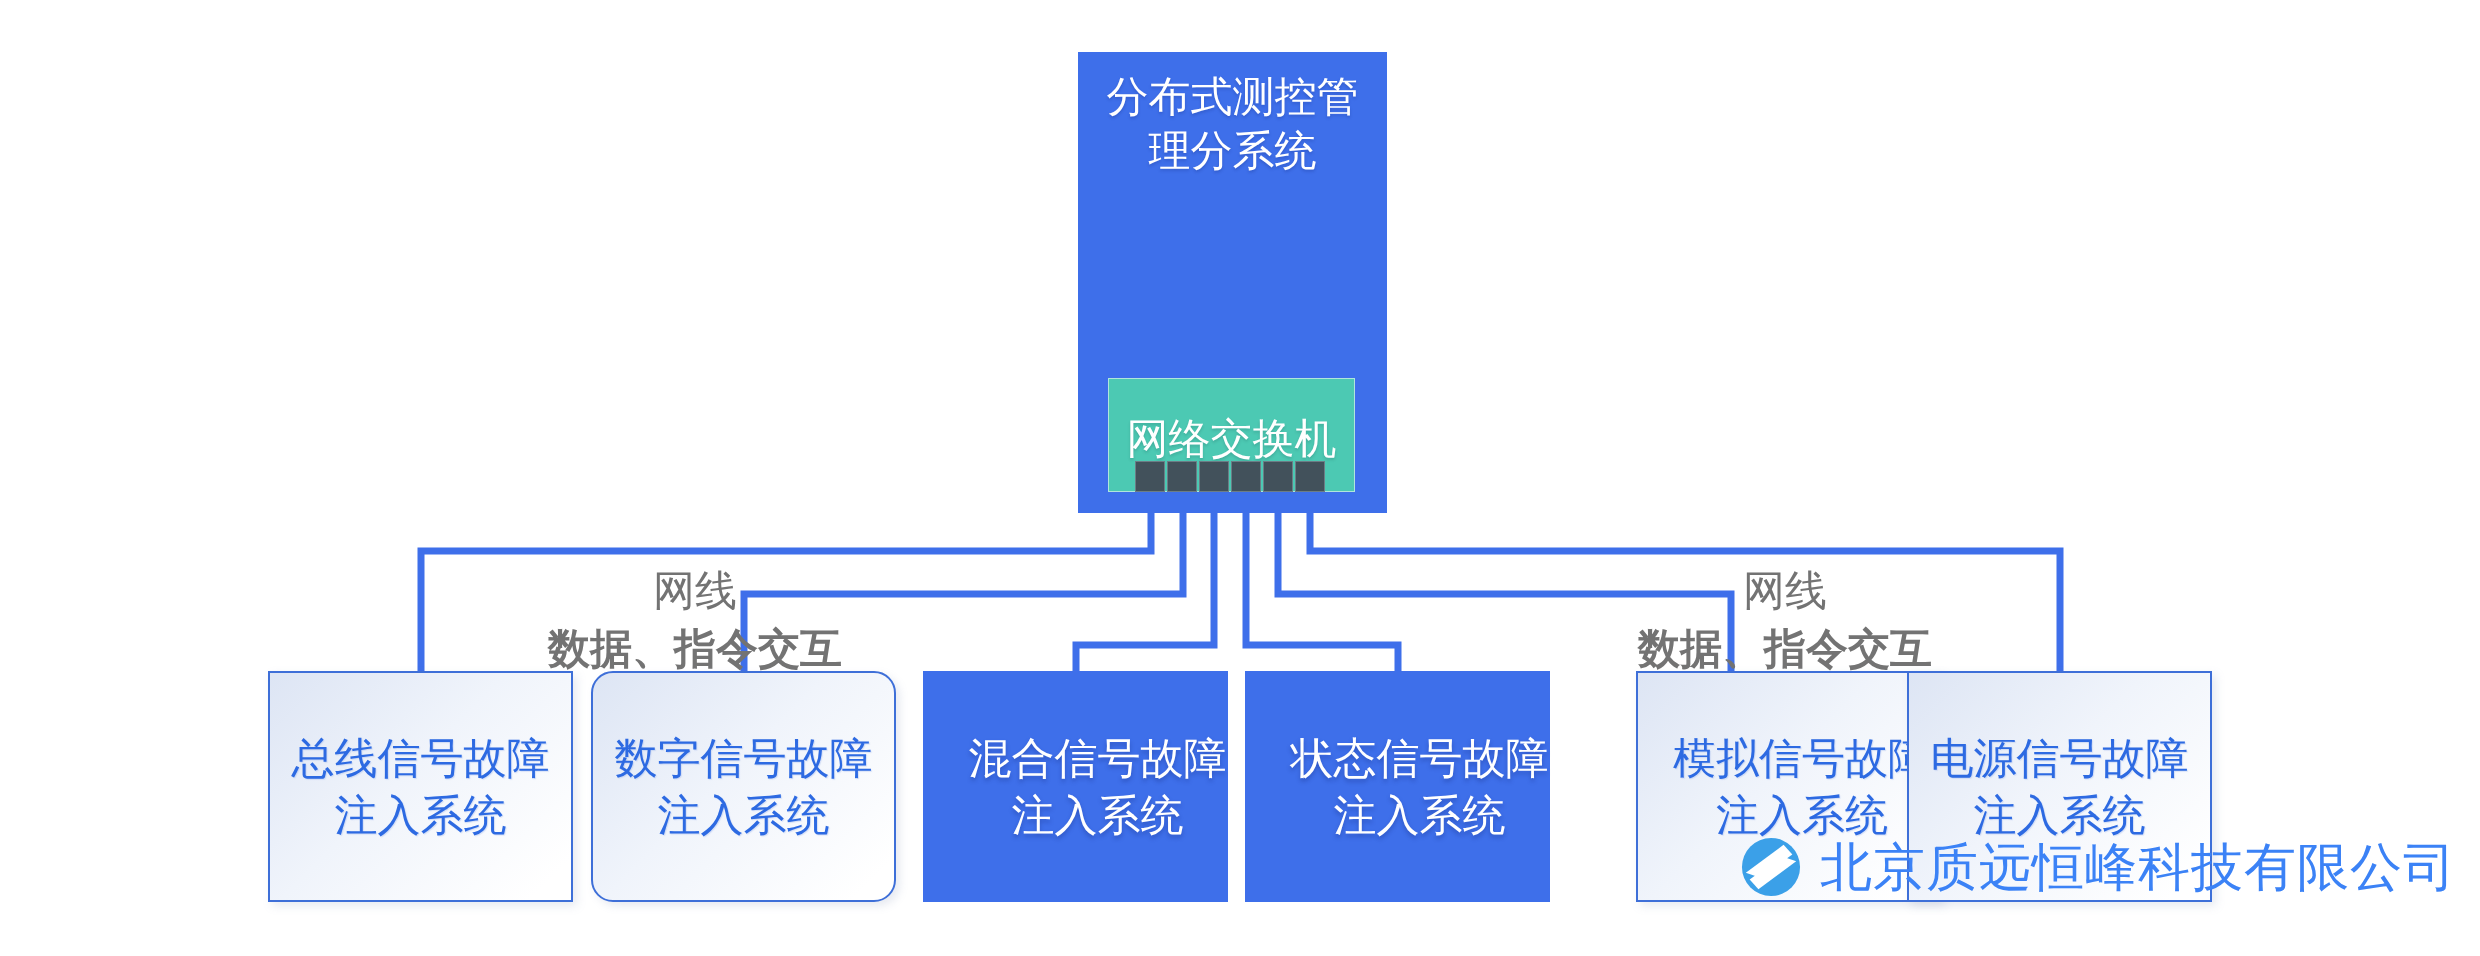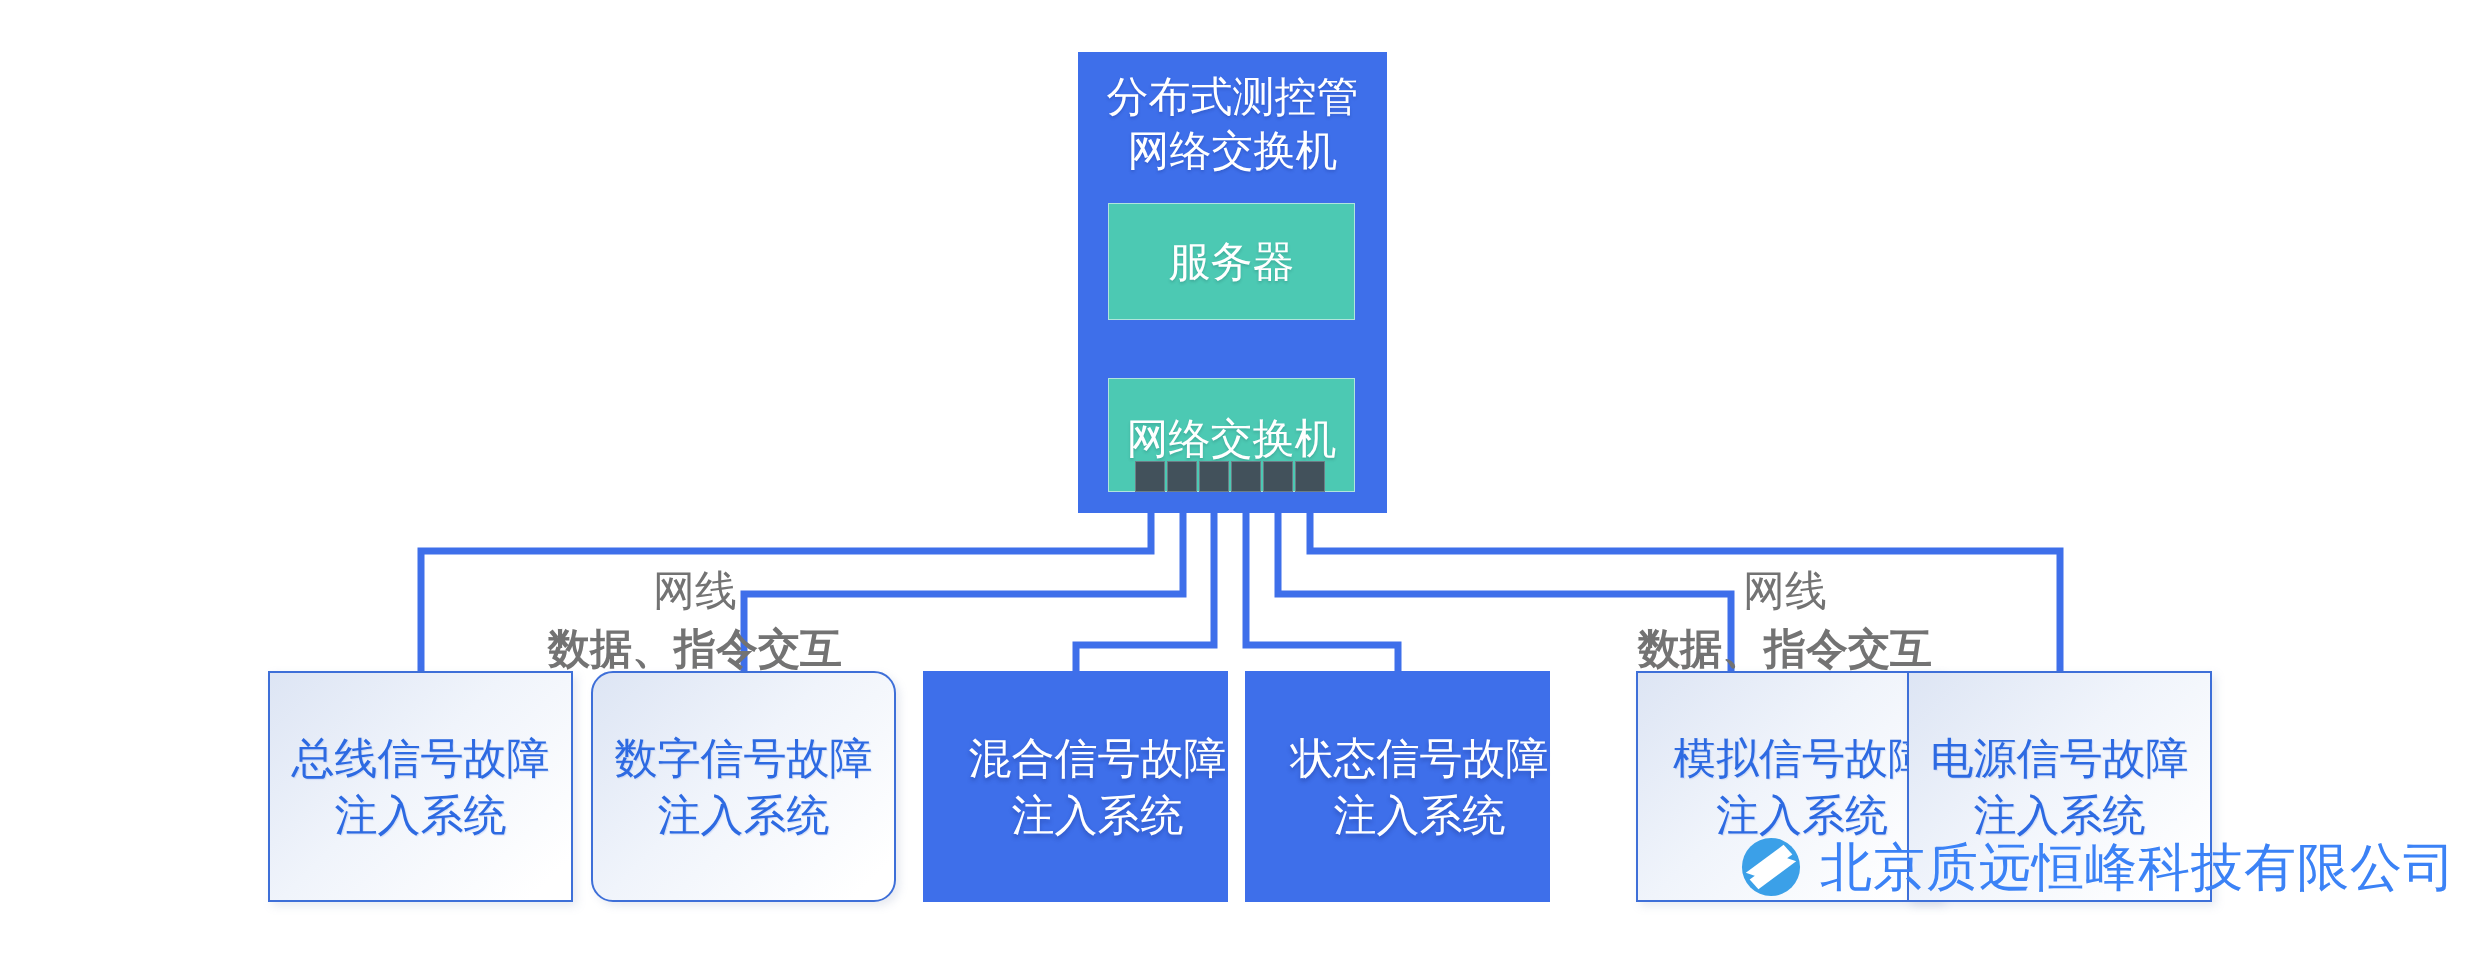--- a/index.html
+++ b/index.html
@@ -154,24 +154,21 @@
     <path d="M 1151 509 L 1151 551 L 421 551 L 421 672"></path>
     <path d="M 1183 509 L 1183 594 L 744 594 L 744 672"></path>
     <path d="M 1214 509 L 1214 645 L 1076 645 L 1076 672"></path>
     <path d="M 1246 509 L 1246 645 L 1398 645 L 1398 672"></path>
     <path d="M 1278 509 L 1278 594 L 1731 594 L 1731 672"></path>
     <path d="M 1310 509 L 1310 551 L 2060 551 L 2060 672"></path>
   </svg>
 
   <div class="topbox">
     <div class="topbox-title">分布式测控管
-网络交换机</div>
-    <div class="innerbox server">
-      <span>服务器</span>
-    </div>
+理分系统</div>
     <div class="innerbox switch">
       <span class="switch-label">网络交换机</span>
     </div>
     <div class="ports">
       <div class="port"></div>
       <div class="port"></div>
       <div class="port"></div>
       <div class="port"></div>
       <div class="port"></div>
       <div class="port"></div>

